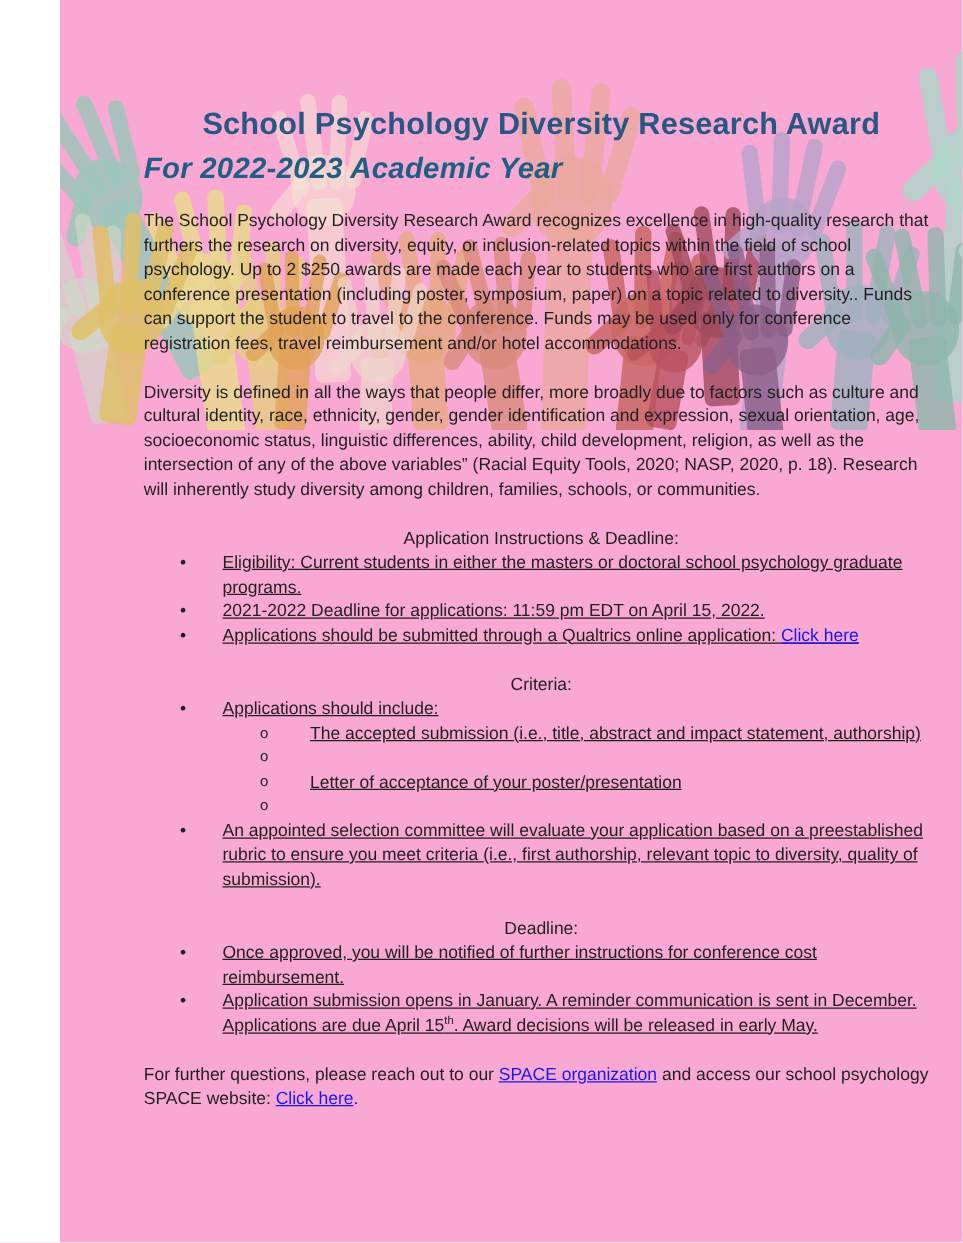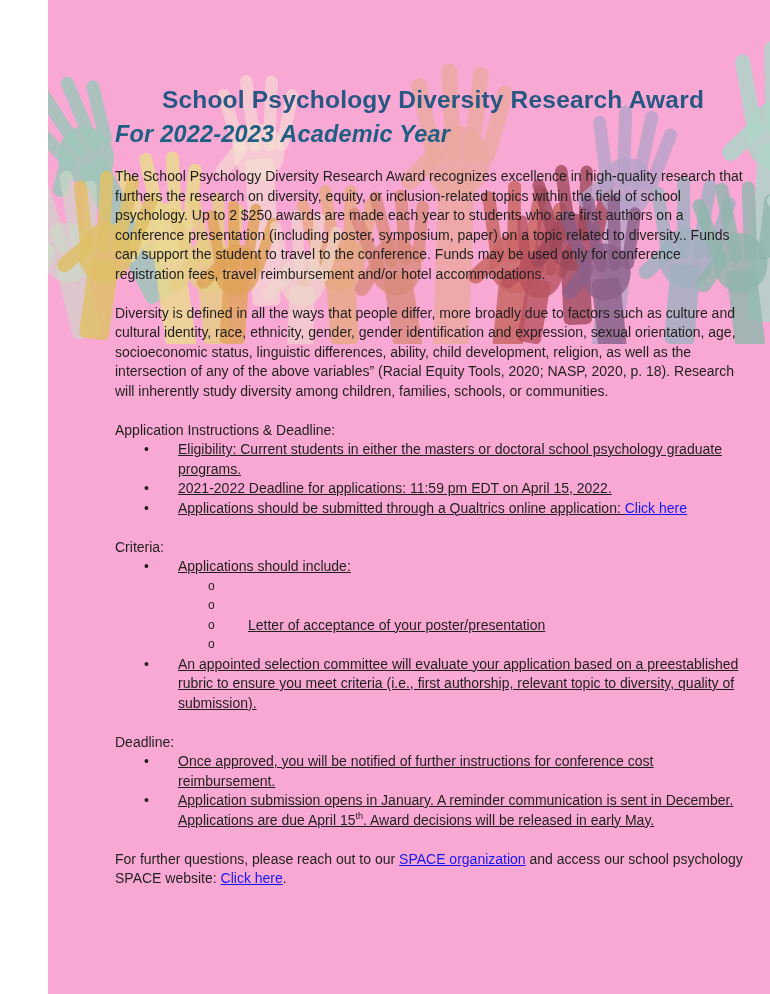--- a/index.html
+++ b/index.html
@@ -29,21 +29,21 @@
   h1.title{
     font-size:24.5px;line-height:30px;font-weight:bold;
     text-align:center;margin:0 0 4px 0;letter-spacing:0.2px;
   }
   h2.subtitle{
     font-size:23.5px;line-height:30px;font-weight:bold;font-style:italic;
     text-align:left;margin:0 0 18px 0;letter-spacing:0.2px;
   }
   .para{margin:0 0 19.5px 0;}
   .doc-section{margin:0 0 19.5px 0;}
-  .sec-heading{margin:0;}
+  .sec-heading{margin:0;text-align:center;}
   .li{display:flex;align-items:flex-start;}
   .li .marker{flex-shrink:0;text-align:left;}
   .l1{padding-left:29px;}
   .l1 .marker{width:34px;}
   .l2{padding-left:93px;}
   .l2 .marker{width:40px;font-size:12px;}
   .li-text{flex:1 1 auto;text-decoration:underline;}
   a{color:var(--link);text-decoration:underline;cursor:pointer;}
   sup{font-size:9px;line-height:0;vertical-align:super;}
 </style>
@@ -119,20 +119,21 @@
           </div>
         </section>
         <section class="doc-section">
           <div class="sec-heading">Criteria:</div>
           <div class="li l1">
             <span class="marker m1">•</span>
             <span class="li-text"><span>Applications should include:</span></span>
           </div>
           <div class="li l2">
             <span class="marker m2">o</span>
+            <span class="li-text"><span>The accepted submission (i.e., title, abstract and impact statement, authorship)</span></span>
           </div>
           <div class="li l2">
             <span class="marker m2">o</span>
           </div>
           <div class="li l2">
             <span class="marker m2">o</span>
             <span class="li-text"><span>Letter of acceptance of your poster/presentation</span></span>
           </div>
           <div class="li l2">
             <span class="marker m2">o</span>

